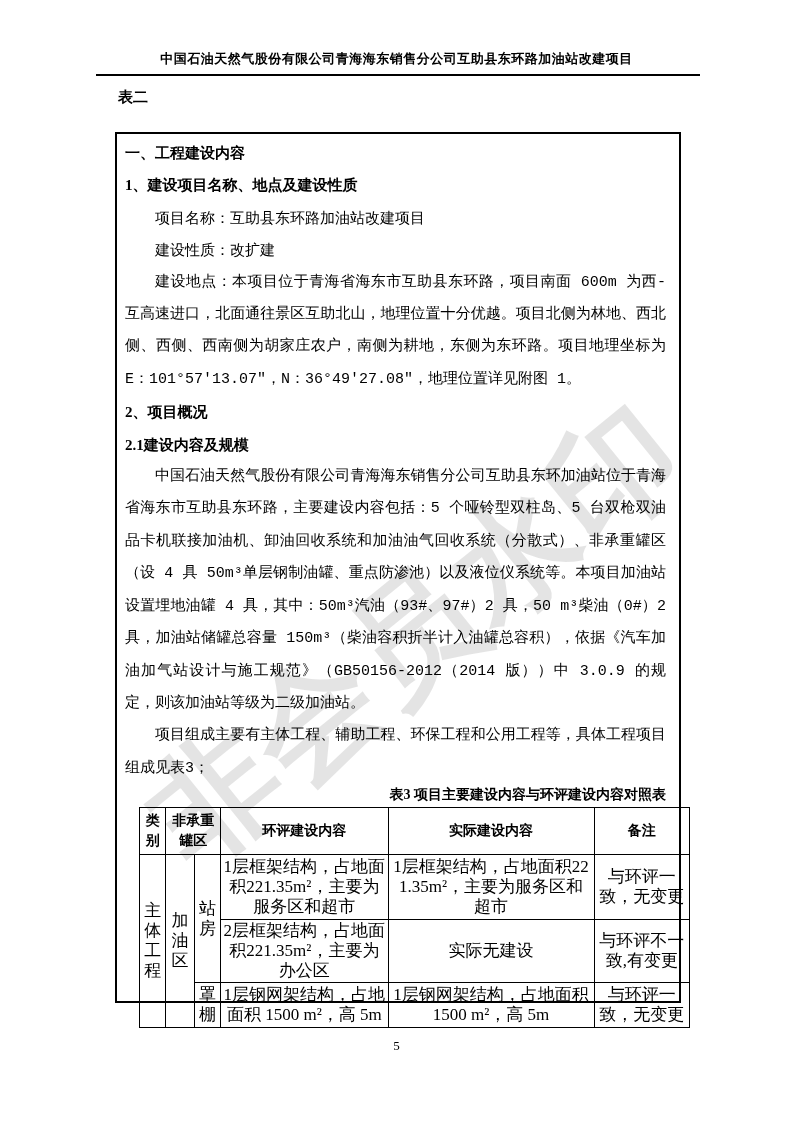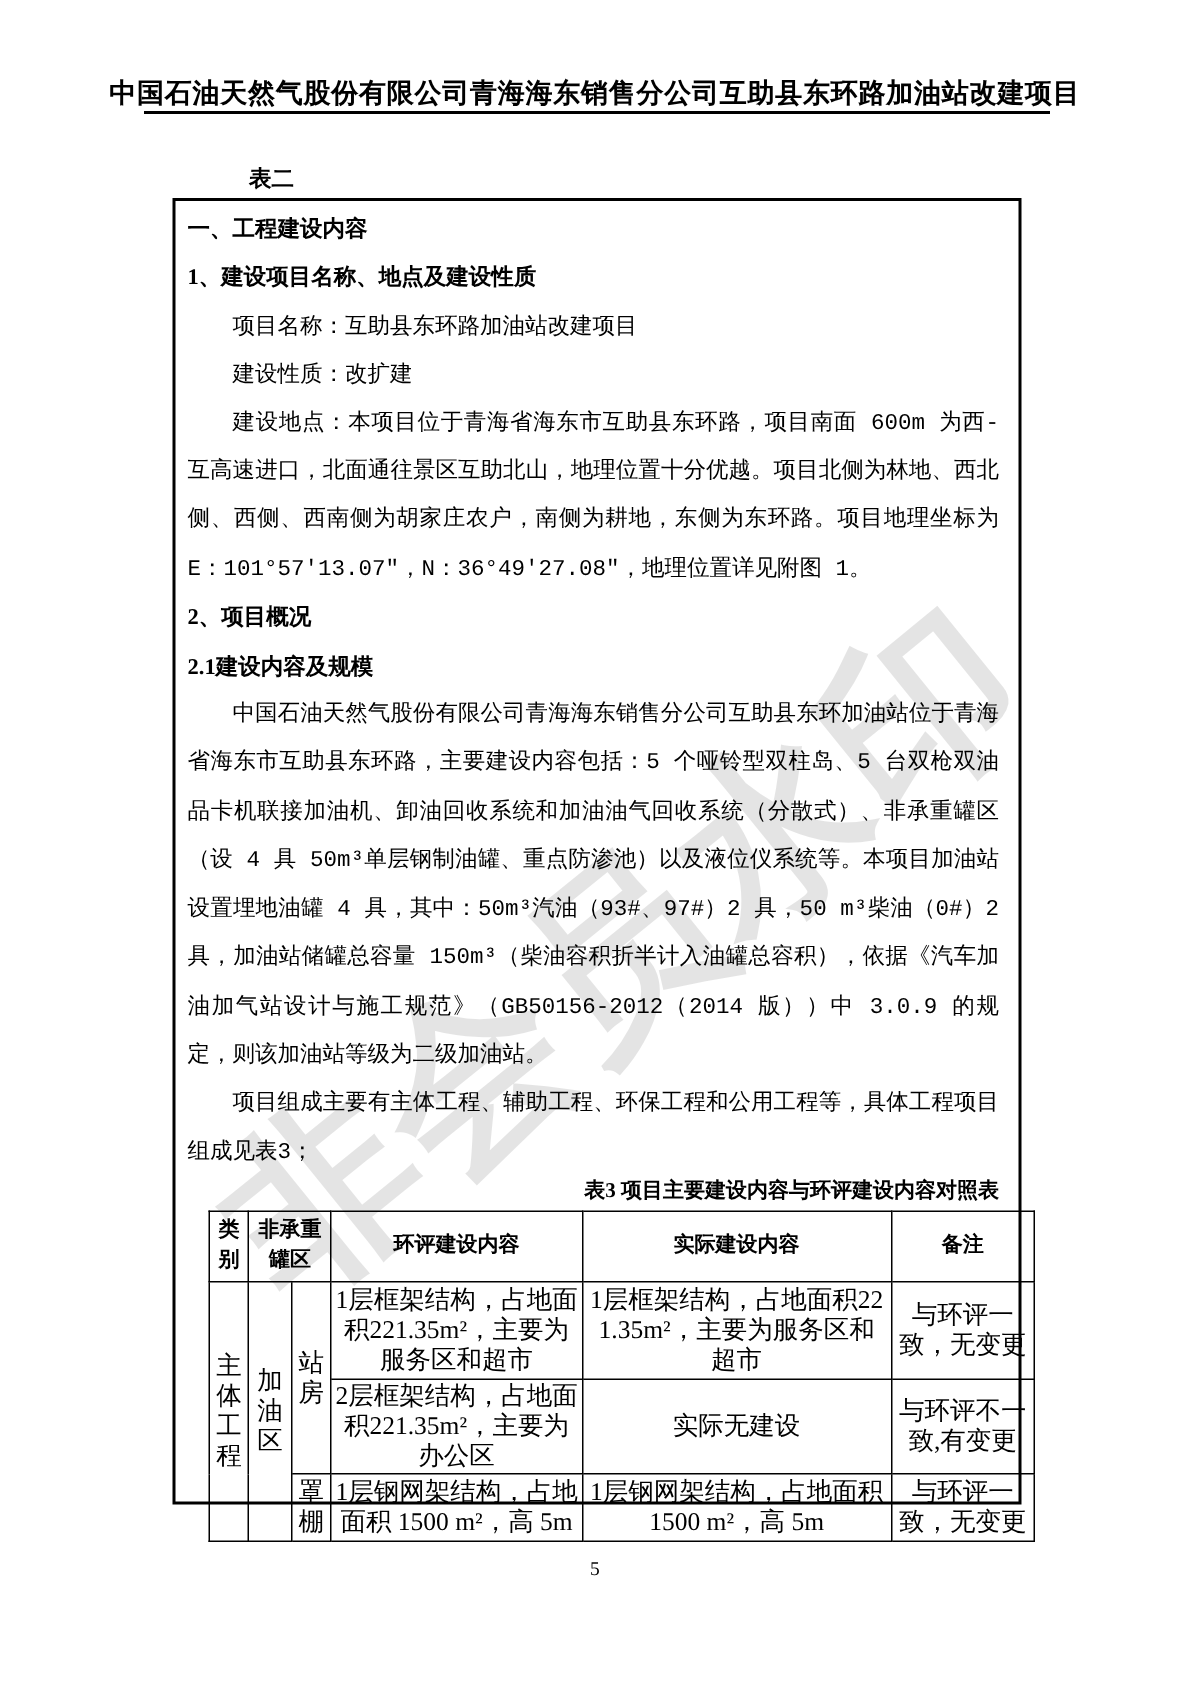--- a/index.html
+++ b/index.html
@@ -12,29 +12,29 @@
   .watermark{
     position:absolute;left:85px;top:565px;width:660px;height:140px;
     text-align:center;font-size:126px;font-weight:bold;line-height:140px;
     color:#000;opacity:0.10;letter-spacing:2px;white-space:nowrap;
     transform:rotate(-39deg);transform-origin:center center;
     z-index:0;pointer-events:none;
     font-family:"Liberation Sans","DejaVu Sans",sans-serif;
   }
   .header-title{
     position:absolute;top:50px;left:0;width:100%;
-    text-align:center;font-size:18px;font-weight:600;letter-spacing:0.5px;z-index:1;
+    text-align:center;font-size:13px;font-weight:600;letter-spacing:0.5px;z-index:1;
   }
   .header-rule{
     position:absolute;top:74px;left:96px;width:604px;height:0;
     border-top:2px solid #000;z-index:1;
   }
   .table-label{
-    position:absolute;top:110px;left:118px;
-    font-size:15px;font-weight:bold;z-index:1;margin-left:48px;
+    position:absolute;top:88px;left:118px;
+    font-size:15px;font-weight:bold;z-index:1;
   }
   .content-box{
     position:absolute;left:115px;top:132px;width:566px;height:871px;
     border:2px solid #000;box-sizing:border-box;
     padding:3px 13px 0 8px;
     display:flex;flex-direction:column;z-index:1;background:transparent;
   }
   .box-text{font-size:15px;line-height:32.4px;}
   .hd{font-weight:bold;}
   .indent{text-indent:2em;}

